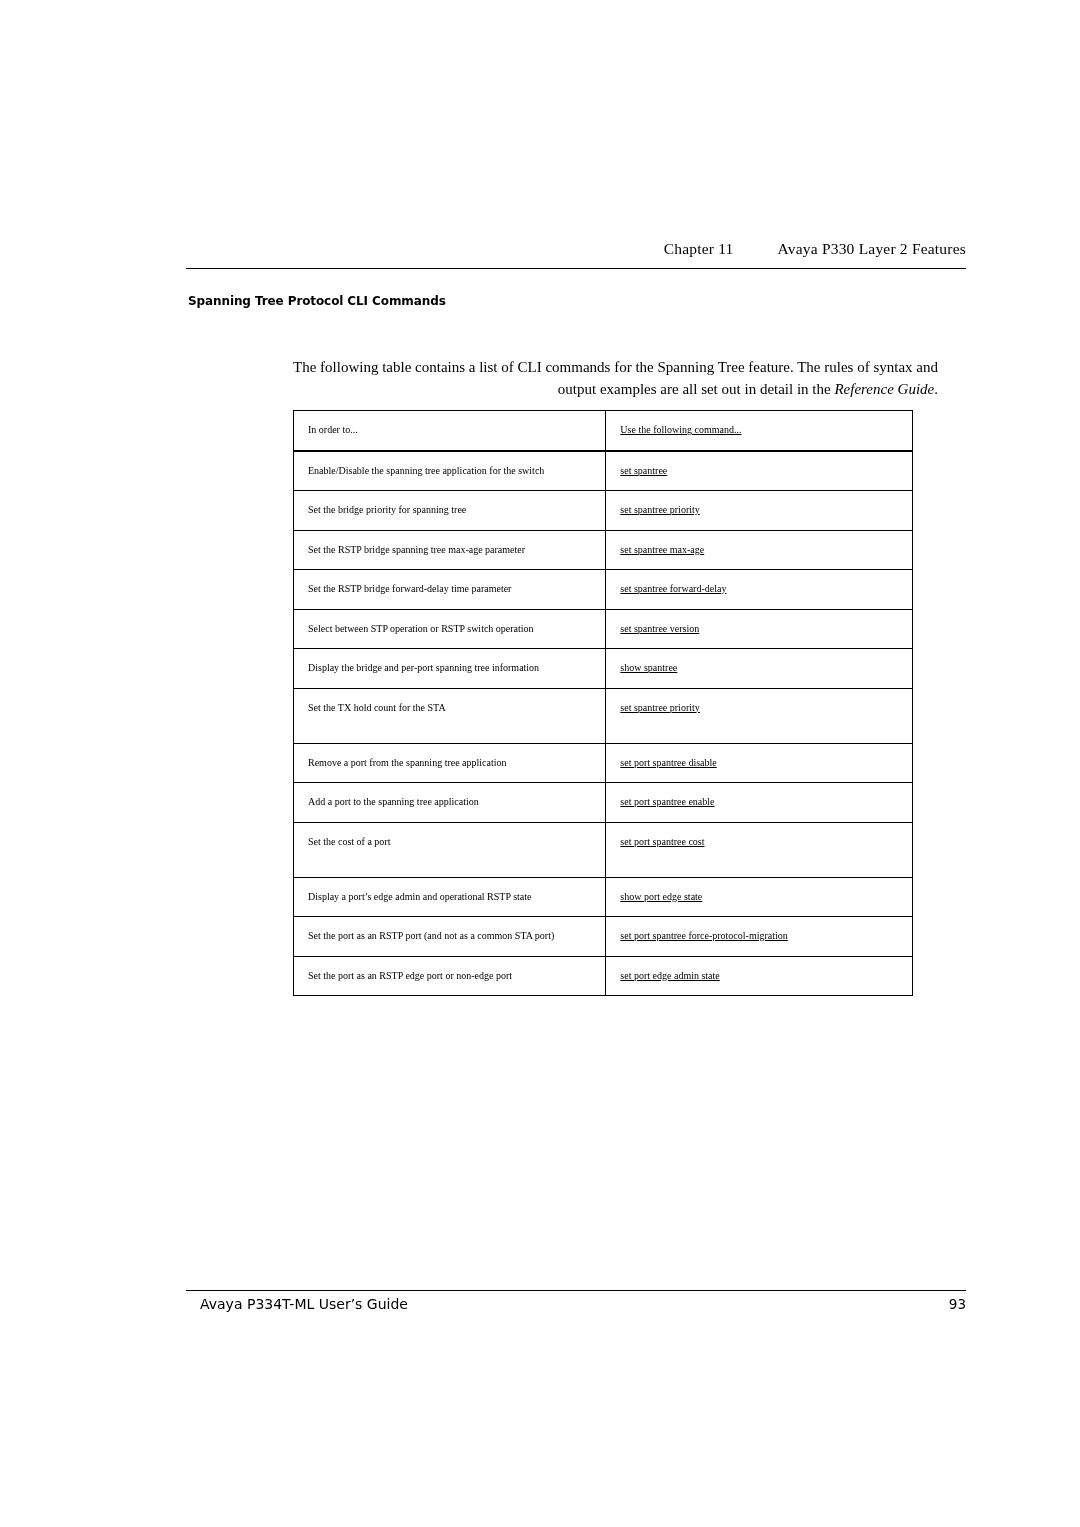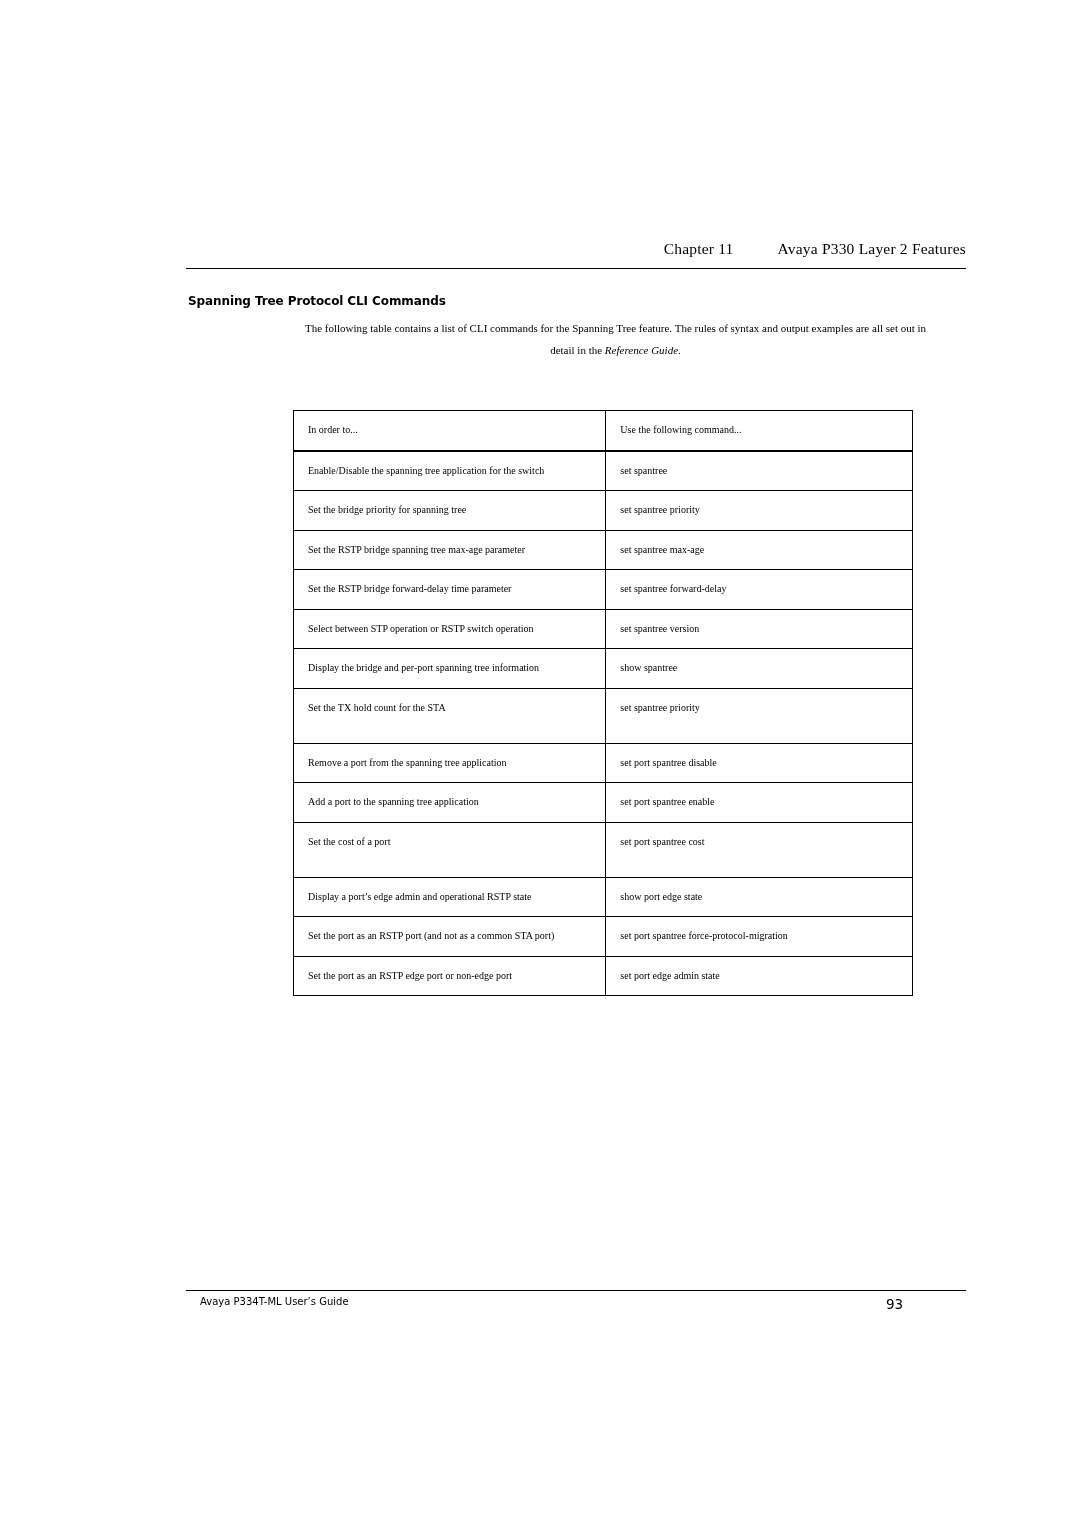--- a/index.html
+++ b/index.html
@@ -46,25 +46,25 @@
     top: 294px;
     font-family: "DejaVu Sans", sans-serif;
     font-weight: bold;
     font-size: 12px;
     letter-spacing: -0.1px;
   }
   
   .intro {
     position: absolute;
     left: 293px;
-    top: 307px;
+    top: 342px;
     width: 645px;
-    font-size: 11px;
+    font-size: 15px;
     line-height: 21.5px;
-    text-align: center;
+    text-align: right;
   }
   .intro .italic { font-style: italic; }
   
   .cmd-table {
     position: absolute;
     left: 293px;
     top: 410px;
     width: 620px;
     border-collapse: collapse;
     font-size: 10px;
@@ -72,45 +72,45 @@
   .cmd-table td {
     border: 1px solid #000000;
     padding: 8px 12px 9px 14px;
     vertical-align: top;
     line-height: 21.5px;
   }
   .cmd-table tr.head td {
     border-bottom-width: 2px;
   }
   .cmd-table td.c1 { width: 305px; }
-  .cmd-table td.c2 { width: 300px; }
+  .cmd-table td.c2 { width: 300px; text-decoration: underline; }
   .cmd-table tr.tall td { height: 37px; }
   
   .footer-rule {
     position: absolute;
     left: 186px;
     top: 1290px;
     width: 780px;
     height: 1px;
     background: #000000;
   }
   .footer-left {
     position: absolute;
     left: 200px;
     top: 1296px;
     font-family: "DejaVu Sans", sans-serif;
-    font-size: 10px;
+    font-size: 14px;
     font-weight: normal;
   }
   .footer-right {
     position: absolute;
     left: 886px;
     top: 1296px;
     width: 80px;
-    text-align: left;
+    text-align: right;
     font-family: "DejaVu Sans", sans-serif;
     font-size: 13.5px;
   }
 </style>
 </head>
 <body>
 
 <div class="page">
 
   <div class="header">

